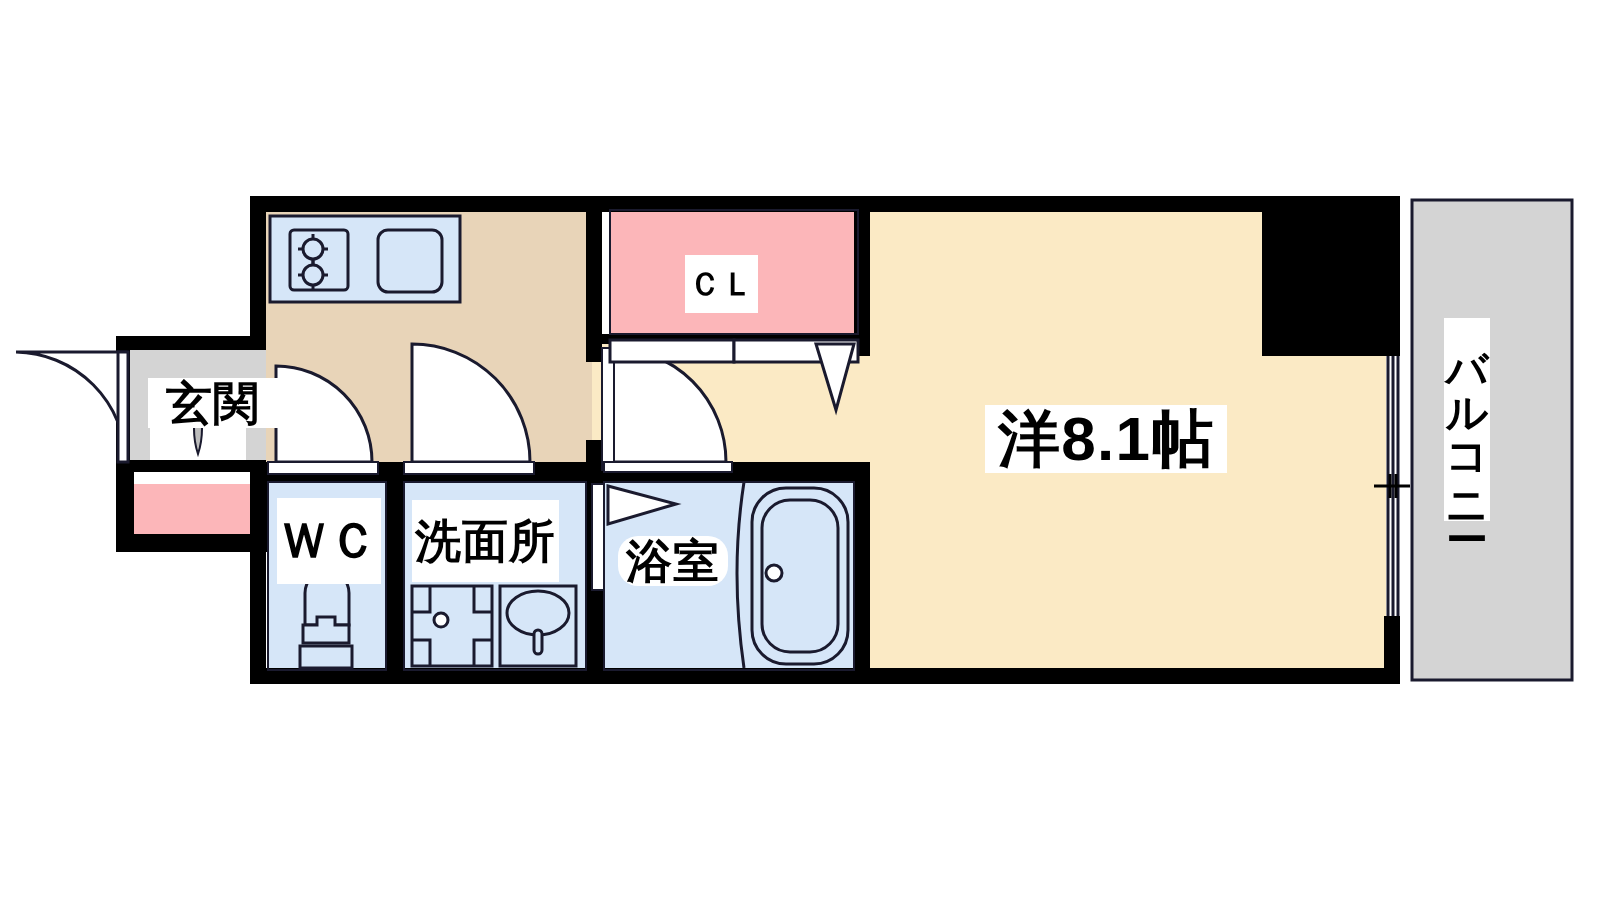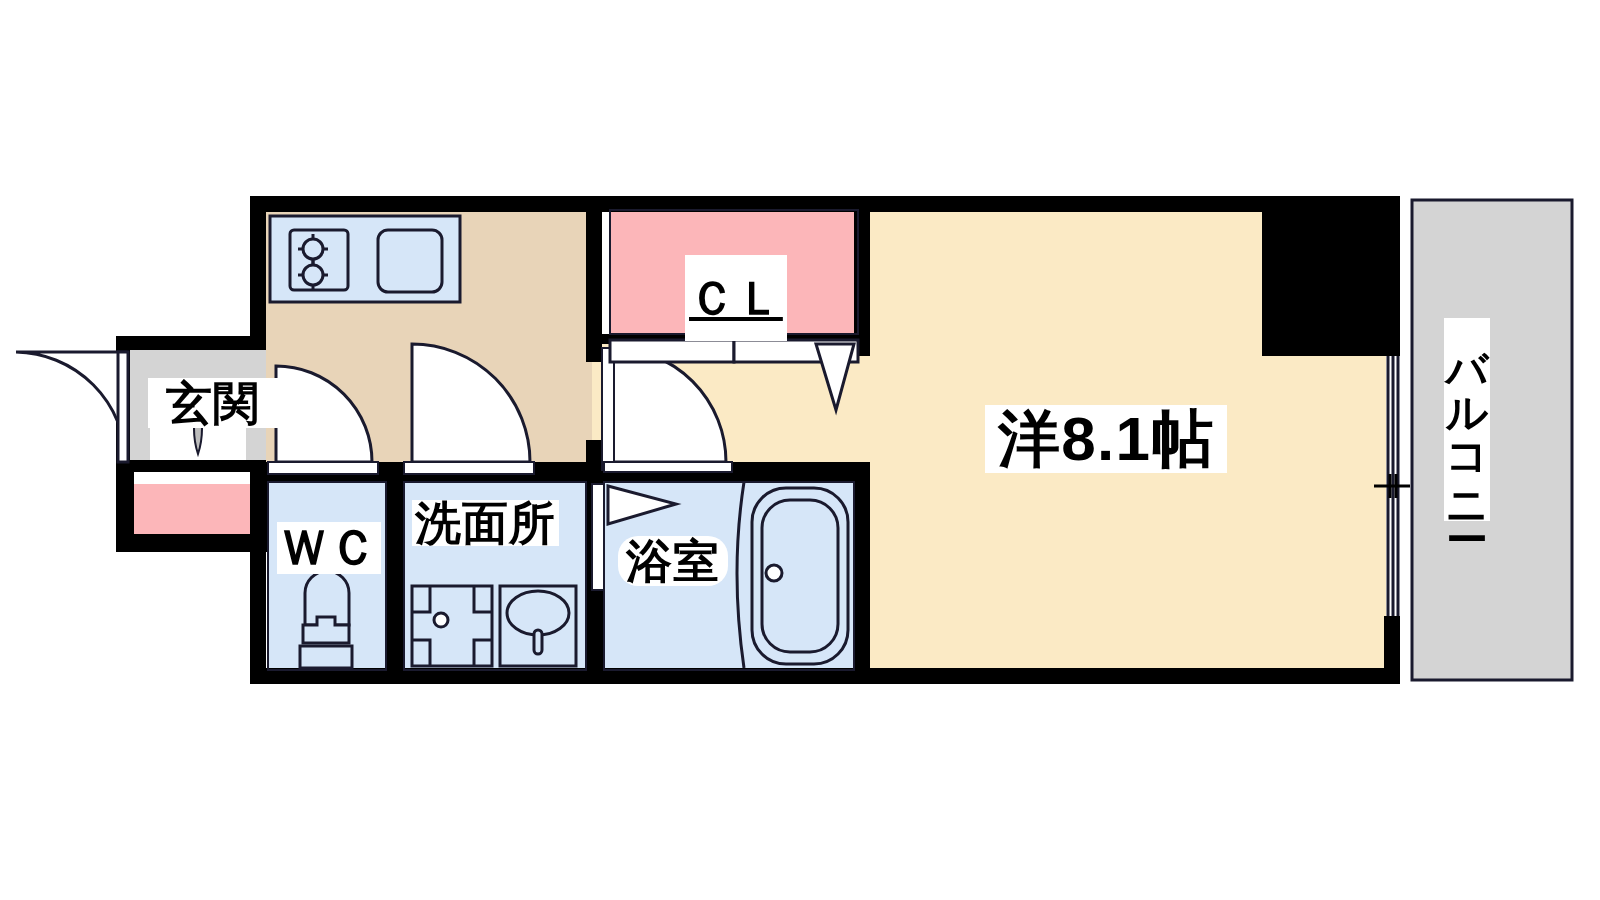--- a/index.html
+++ b/index.html
@@ -157,20 +157,20 @@
   <g fill="none" stroke="#1a1a2e" stroke-width="2">
     <rect x="268" y="482" width="118" height="188"></rect>
     <rect x="404" y="482" width="182" height="188"></rect>
     <rect x="604" y="482" width="250" height="188"></rect>
     <rect x="610" y="210" width="248" height="124"></rect>
   </g>
 
 </svg>
 
 <div class="lbl" style="left:148px;top:378px;font-size:46px;padding:2px 18px;">玄関</div>
-<div class="lbl" style="left:277px;top:498px;font-size:48px;padding:2px 3px;margin-top:24px;">ＷＣ</div>
-<div class="lbl" style="left:412px;top:500px;font-size:46px;padding:0 3px;">洗面所</div>
+<div class="lbl" style="left:277px;top:498px;font-size:48px;padding:19px 3px;">ＷＣ</div>
+<div class="lbl" style="left:412px;top:500px;font-size:46px;padding:18px 3px;">洗面所</div>
 <div class="lbl" style="left:618px;top:536px;font-size:46px;padding:2px 8px;border-radius:20px;">浴室</div>
-<div class="lbl" style="left:685px;top:255px;font-size:46px;padding:20px 4px;text-decoration:underline;">ＣＬ</div>
+<div class="lbl" style="left:685px;top:255px;font-size:32px;padding:13px 4px;">ＣＬ</div>
 <div class="lbl" style="left:985px;top:405px;font-size:62px;padding:3px 13px;">洋8.1帖</div>
 <div class="lbl lbl-v" style="left:1444px;top:318px;font-size:42px;padding:4px 2px;">バルコニー</div>
 
 </div>
 
 </body></html>

